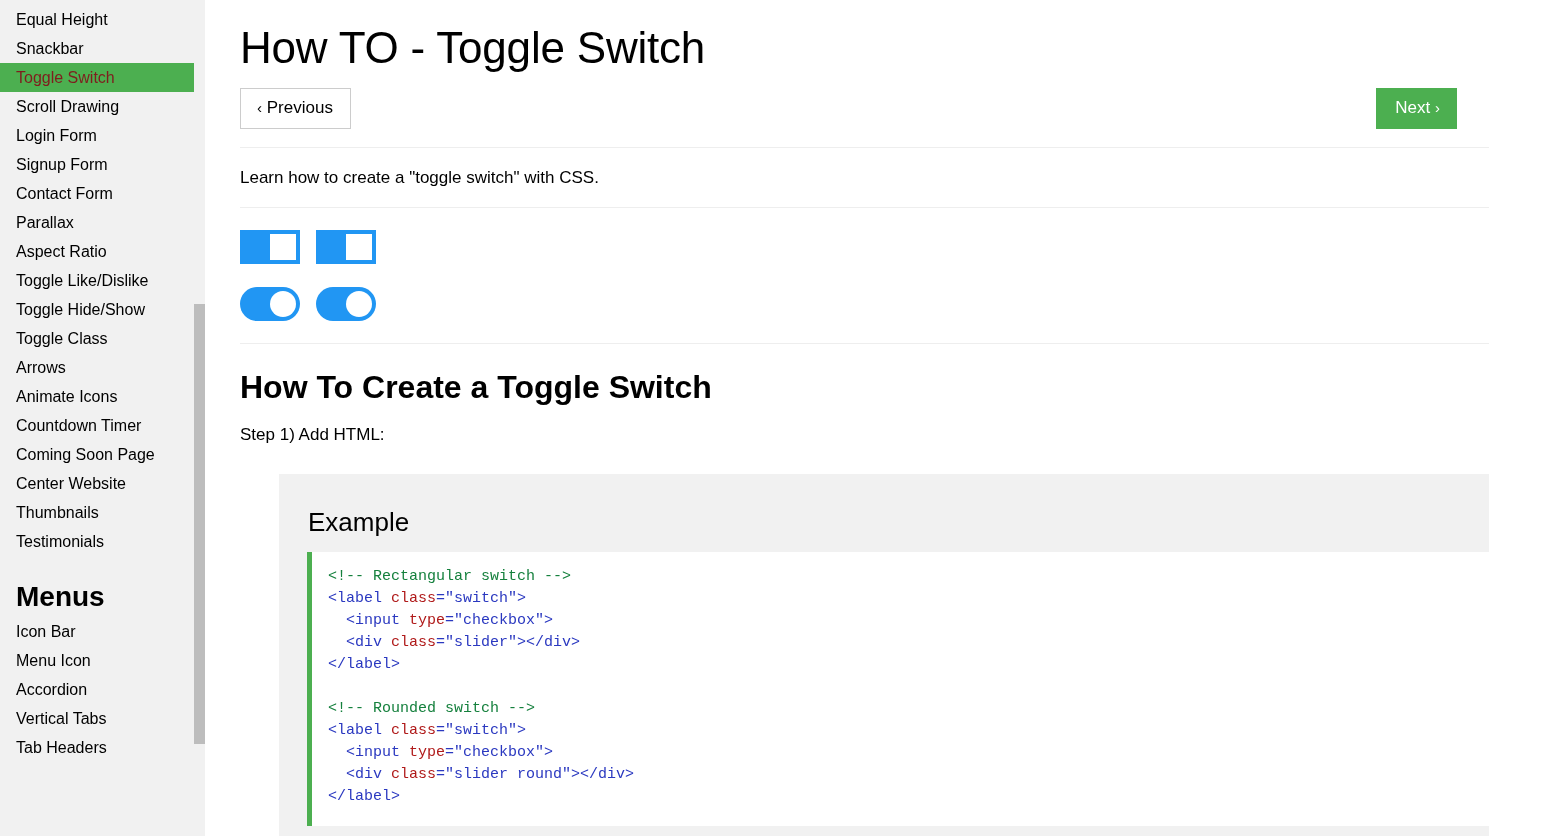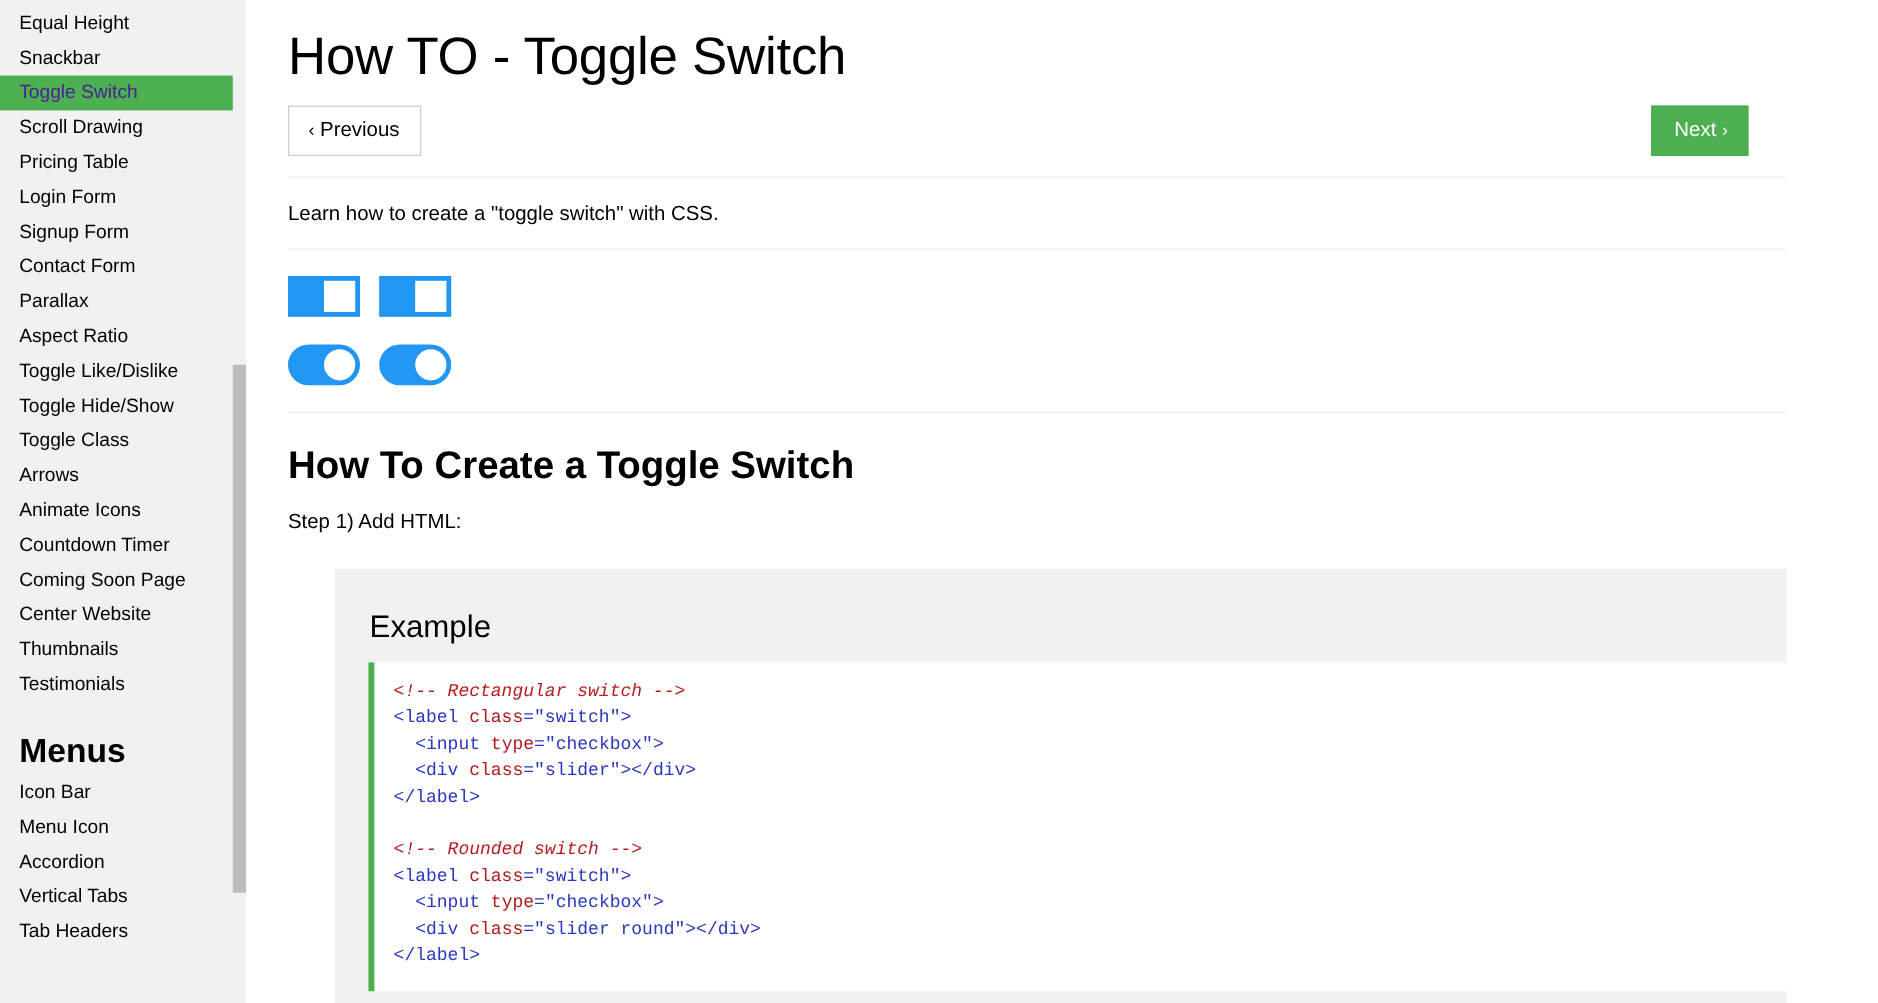--- a/index.html
+++ b/index.html
@@ -42,21 +42,21 @@
     padding: 4px 0 4px 16px;
     font-size: 16px;
     line-height: 21px;
     color: #000000;
     text-decoration: none;
     white-space: nowrap;
     cursor: pointer;
   }
   .nav-item.active {
     background: #4CAF50;
-    color: #4c1d95;
+    color: #7f1d1d;
   }
   .nav-heading {
     display: block;
     padding: 13px 0 6px 16px;
     font-size: 28px;
     line-height: 28px;
     font-weight: bold;
     color: #000000;
     margin: 0;
   }
@@ -212,38 +212,37 @@
     overflow: hidden;
   }
   pre.code {
     margin: 0;
     font-family: "Liberation Mono", "DejaVu Sans Mono", monospace;
     font-size: 15px;
     line-height: 22px;
     white-space: pre;
     color: #000000;
   }
-  .c-comment { color: #b91c1c; font-style: italic; }
+  .c-comment { color: #15803d; }
   .c-tag     { color: #2a38c0; }
   .c-attr    { color: #b01a1a; }
   .c-val     { color: #2a38c0; }
   .c-punct   { color: #2a38c0; }
 </style>
 </head>
 <body>
 
 <div id="app">
 
   <nav class="sidebar">
     <div class="sidebar-inner" id="sidebar-inner">
         <a class="nav-item">Equal Height</a>
         <a class="nav-item">Snackbar</a>
         <a class="nav-item active">Toggle Switch</a>
         <a class="nav-item">Scroll Drawing</a>
-        <a class="nav-item">Pricing Table</a>
         <a class="nav-item">Login Form</a>
         <a class="nav-item">Signup Form</a>
         <a class="nav-item">Contact Form</a>
         <a class="nav-item">Parallax</a>
         <a class="nav-item">Aspect Ratio</a>
         <a class="nav-item">Toggle Like/Dislike</a>
         <a class="nav-item">Toggle Hide/Show</a>
         <a class="nav-item">Toggle Class</a>
         <a class="nav-item">Arrows</a>
         <a class="nav-item">Animate Icons</a>

